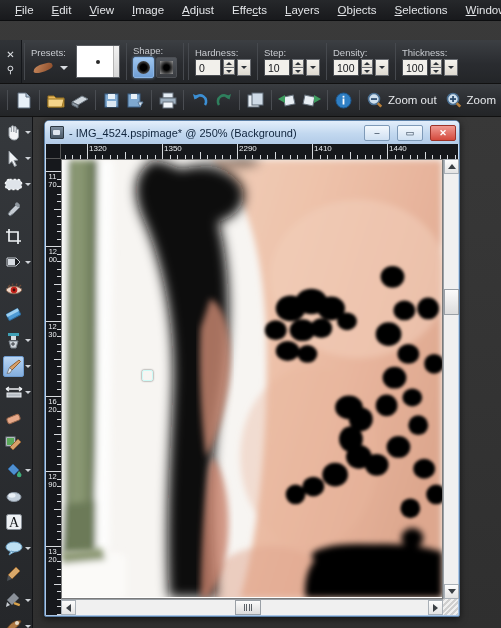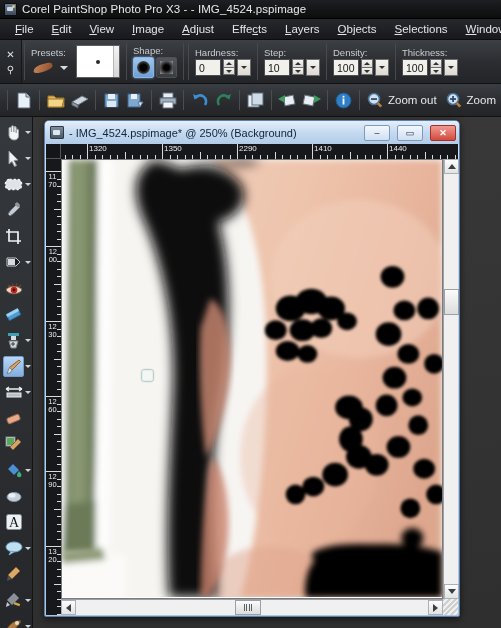--- a/index.html
+++ b/index.html
@@ -223,24 +223,20 @@
   .tri.left { border-top: 4px solid transparent; border-bottom: 4px solid transparent; border-right: 5px solid #3b4045; }
   .tri.right { border-top: 4px solid transparent; border-bottom: 4px solid transparent; border-left: 5px solid #3b4045; }
   .grip-lines { display: flex; gap: 1.5px; }
   .grip-lines i { width: 1px; height: 7px; background: #5a6066; display: block; }
 </style>
 </head>
 <body>
 
 <div id="app">
 
-  <div class="titlebar">
-    <div class="app-icon"></div>
-    <div class="title-text">Corel PaintShop Photo Pro X3 - - IMG_4524.pspimage</div>
-  </div>
 
   <div class="menubar">
     <div class="menu-item"><u>F</u>ile</div>
     <div class="menu-item"><u>E</u>dit</div>
     <div class="menu-item"><u>V</u>iew</div>
     <div class="menu-item"><u>I</u>mage</div>
     <div class="menu-item"><u>A</u>djust</div>
     <div class="menu-item">Effe<u>c</u>ts</div>
     <div class="menu-item"><u>L</u>ayers</div>
     <div class="menu-item"><u>O</u>bjects</div>
@@ -779,21 +775,21 @@
           <div class="tick" style="top: 169.5px; right: 0px; height: 1px; width: 4px;"></div>
           <div class="tick" style="top: 177px; right: 0px; height: 1px; width: 4px;"></div>
           <div class="tick" style="top: 184.5px; right: 0px; height: 1px; width: 4px;"></div>
           <div class="tick" style="top: 192px; right: 0px; height: 1px; width: 4px;"></div>
           <div class="tick" style="top: 199.5px; right: 0px; height: 1px; width: 7px;"></div>
           <div class="tick" style="top: 207px; right: 0px; height: 1px; width: 4px;"></div>
           <div class="tick" style="top: 214.5px; right: 0px; height: 1px; width: 4px;"></div>
           <div class="tick" style="top: 222px; right: 0px; height: 1px; width: 4px;"></div>
           <div class="tick" style="top: 229.5px; right: 0px; height: 1px; width: 4px;"></div>
           <div class="tick" style="top: 237px; left: 0px; height: 1px; width: 15px;"></div>
-          <div class="vlabel" style="top: 239px; left: 2px;">1260</div>
+          <div class="vlabel" style="top: 239px; left: 2px;">1620</div>
           <div class="tick" style="top: 244.5px; right: 0px; height: 1px; width: 4px;"></div>
           <div class="tick" style="top: 252px; right: 0px; height: 1px; width: 4px;"></div>
           <div class="tick" style="top: 259.5px; right: 0px; height: 1px; width: 4px;"></div>
           <div class="tick" style="top: 267px; right: 0px; height: 1px; width: 4px;"></div>
           <div class="tick" style="top: 274.5px; right: 0px; height: 1px; width: 7px;"></div>
           <div class="tick" style="top: 282px; right: 0px; height: 1px; width: 4px;"></div>
           <div class="tick" style="top: 289.5px; right: 0px; height: 1px; width: 4px;"></div>
           <div class="tick" style="top: 297px; right: 0px; height: 1px; width: 4px;"></div>
           <div class="tick" style="top: 304.5px; right: 0px; height: 1px; width: 4px;"></div>
           <div class="tick" style="top: 312px; left: 0px; height: 1px; width: 15px;"></div>

